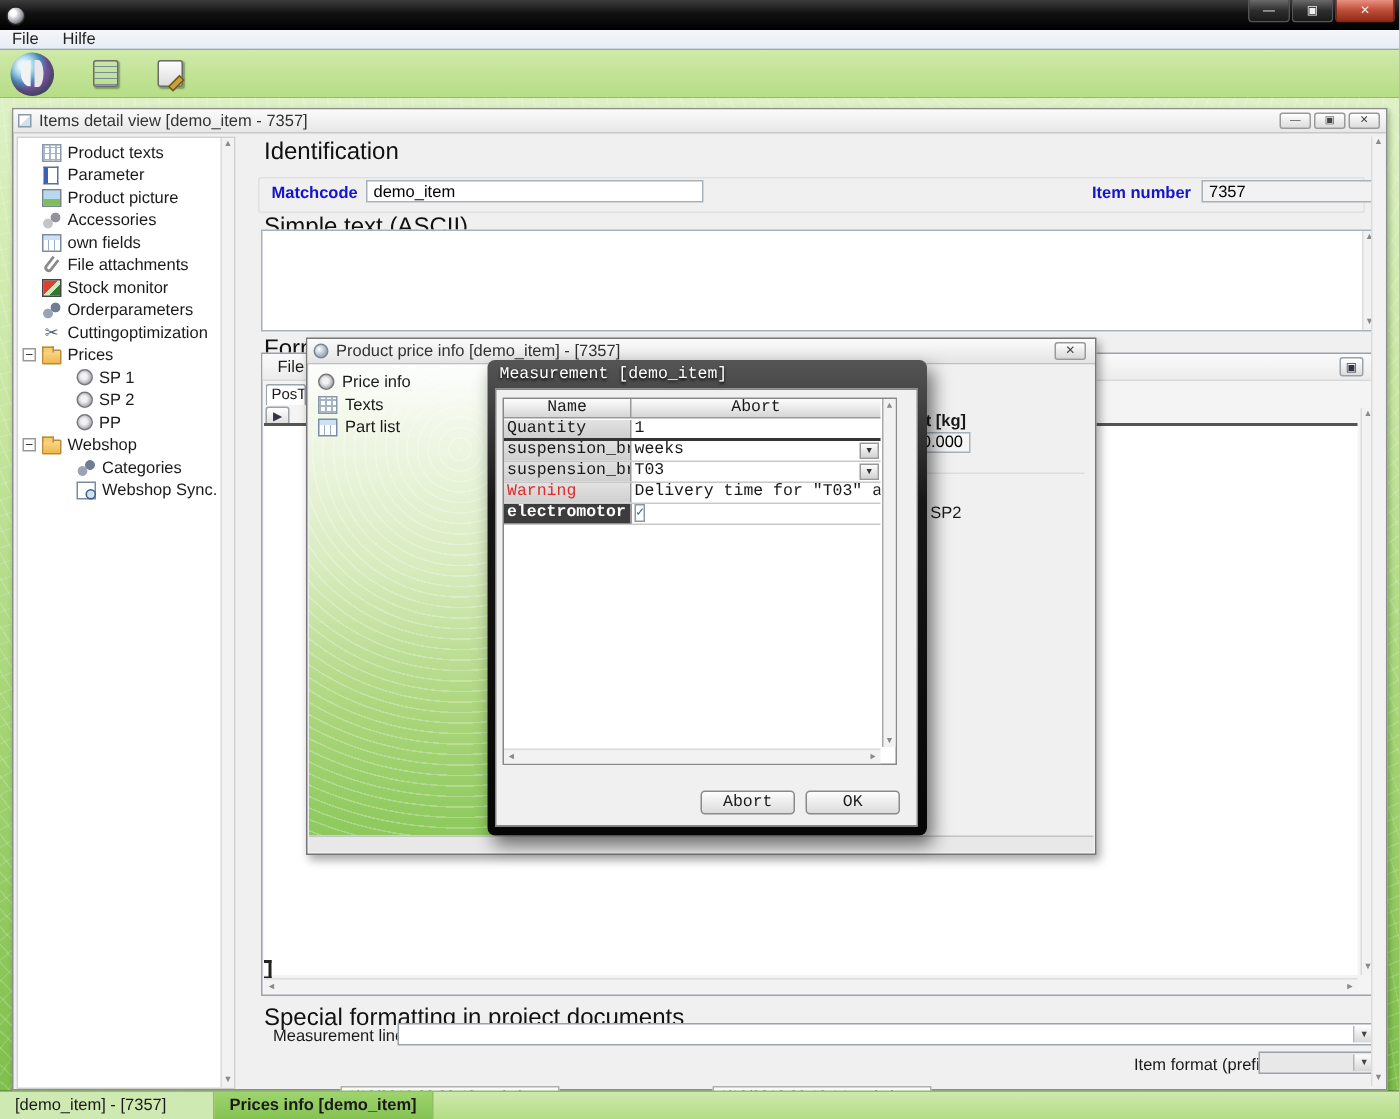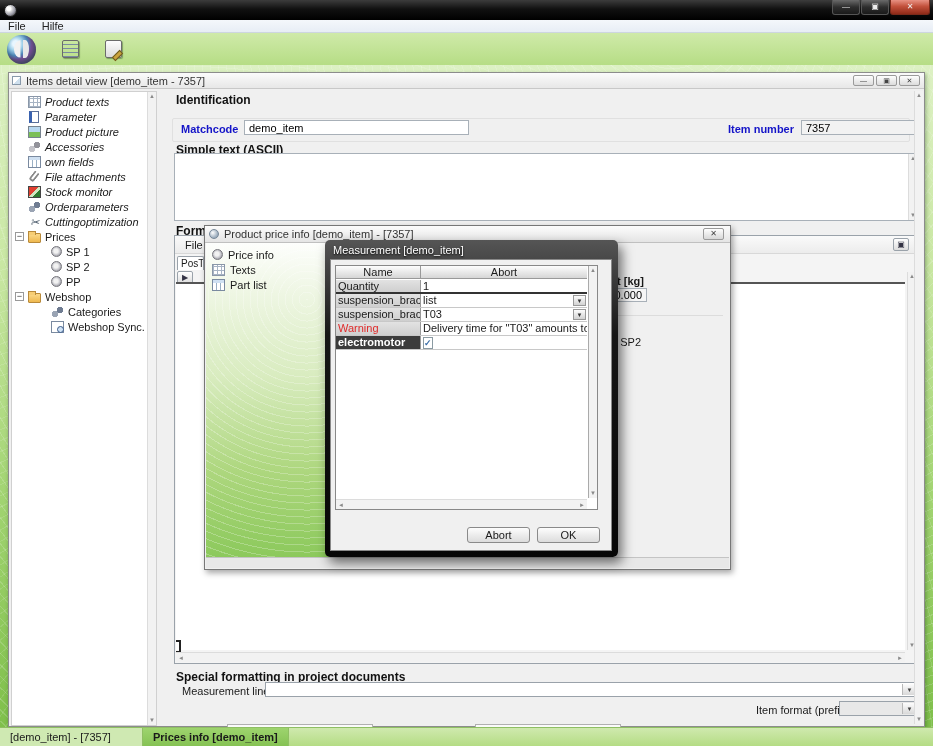--- a/index.html
+++ b/index.html
@@ -56,21 +56,21 @@
     background:linear-gradient(135deg,#fff 50%,#cfe0ee 50%); }
   .dwin-head .dtitle { font-size:11px; color:#333; }
   .dwin-btns { position:absolute; right:4px; top:2px; display:flex; gap:2px; }
   .dbtn { width:21px; height:11px; border:1px solid #9a9a9a; border-radius:2px;
     background:linear-gradient(180deg,#fefefe,#dcdcdc); font-size:7px; line-height:9px; text-align:center; color:#444; }
 
   
   .tree { position:absolute; left:2px; top:18px; width:146px; height:635px; background:#fff; border:1px solid #d0d0d0; }
   .tree-items { position:absolute; left:0; top:2px; right:9px; }
   .trow { display:flex; align-items:center; gap:4px; height:15px; white-space:nowrap; overflow:hidden; font-size:11px; }
-  .trow.lvl0 { padding-left:16px;font-style:italic; } .trow.haskid { padding-left:3px; } .trow.lvl1 { padding-left:39px; }
+  .trow.lvl0 { padding-left:16px; } .trow.haskid { padding-left:3px; } .trow.lvl1 { padding-left:39px; }
   .expander { width:9px; height:9px; border:1px solid #999; background:#fff; font-size:9px; line-height:7px; text-align:center; color:#333; flex:0 0 9px; }
   .expander::before { content:"−"; }
   .ti { width:13px; height:12px; flex:0 0 13px; position:relative; font-size:11px; line-height:12px; text-align:center; }
   .ic-grid { background:#fff; border:1px solid #8a97a8;
     background-image:repeating-linear-gradient(0deg,#a7b4c4 0 1px,transparent 1px 4px),repeating-linear-gradient(90deg,#a7b4c4 0 1px,transparent 1px 4px); }
   .ic-doc { width:10px; flex-basis:10px; margin:0 2px 0 1px; background:#fff; border:1px solid #5a6f9a; border-left:3px solid #3a62b0; }
   .ic-pic { border:1px solid #77838f; background:linear-gradient(180deg,#b8d8f0 0 55%,#7cbf58 55% 100%); }
   .ic-rings { background:radial-gradient(circle at 4px 8px,#c4c4ca 0 3px,transparent 3.5px),radial-gradient(circle at 9px 4px,#92929a 0 3px,transparent 3.5px); }
   .ic-table { background:#fff; border:1px solid #7a8aa0;
     background-image:linear-gradient(#cfe0f2 0 3px,transparent 3px),repeating-linear-gradient(90deg,transparent 0 3px,#9ab0c4 3px 4px); }
@@ -87,21 +87,21 @@
   
   .vsb { position:absolute; width:9px; background:#f2f2f2; border-left:1px solid #dcdcdc; }
   .vsb .up,.vsb .dn { position:absolute; left:0; width:100%; height:9px; font-size:6px; text-align:center; line-height:9px; color:#8a8a8a; }
   .vsb .up { top:0; } .vsb .dn { bottom:0; }
   .hsb { position:absolute; height:10px; background:#f2f2f2; border-top:1px solid #dcdcdc; }
   .hsb .lf,.hsb .rt { position:absolute; top:0; width:10px; height:100%; font-size:6px; text-align:center; line-height:10px; color:#8a8a8a; }
   .hsb .lf { left:0; } .hsb .rt { right:0; }
 
   
   .content { position:absolute; left:150px; top:18px; width:757px; height:635px; background:#f0f0f0; }
-  .h1 { font-weight:bold; font-size:12px; color:#111; }
+  .h1 { font-weight:normal; font-size:16px; color:#111; }
   .bluelab { color:#1414c8; font-weight:bold; font-size:11px; }
   .fld { position:absolute; border:1px solid #a8b0b8; background:#fff; font-size:11px; padding:1px 4px;
     font-family:"Liberation Sans", sans-serif; }
   .ident-box { position:absolute; left:13px; top:27px; width:738px; height:24px; border:1px solid #e0e0e0; border-radius:2px; }
   .area { position:absolute; background:#fff; border:1px solid #a8b0b8; }
   .rtf { position:absolute; left:15px; top:144px; width:744px; height:429px; border:1px solid #9aa2aa; background:#f4f4f4; }
   .rtf .filerow { position:absolute; left:0; top:0; width:100%; height:18px; border-bottom:1px solid #d8d8d8;
     display:flex; align-items:center; background:linear-gradient(180deg,#fafafa,#ececec); }
   .rtf .tabrow { position:absolute; left:0; top:18px; width:100%; height:16px; }
   .rtf .tab { position:absolute; left:2px; top:2px; width:27px; height:14px; background:#fff; border:1px solid #9aa2aa; border-bottom:none;
@@ -132,21 +132,21 @@
     background:repeating-radial-gradient(circle at 80% 18%, rgba(255,255,255,.25) 0 1px, transparent 1px 7px); }
   .prow { display:flex; align-items:center; gap:5px; height:15px; padding-left:6px; position:relative; font-size:11px; }
   .pmain { position:absolute; left:127px; top:17px; right:1px; bottom:12px; background:#f0f0f0; border-left:1px solid #c8c8c8; }
   .pstatus { position:absolute; left:1px; bottom:1px; right:1px; height:11px; background:#e8e8e8; border-top:1px solid #c4c4c4; }
   .pdrop { position:absolute; left:166px; bottom:1px; width:15px; height:11px; border:1px solid #aaa;
     background:linear-gradient(180deg,#fbfbfb,#ddd); font-size:6px; text-align:center; line-height:10px; color:#444; }
   .cb { width:10px; height:10px; border:1px solid #8a9aa2; background:#fff; display:inline-block; }
 
   
   .mdlg { position:absolute; left:325px; top:240px; width:293px; height:317px; border-radius:5px;
-    background:linear-gradient(180deg,#555 0%,#161616 30%,#060606 100%); box-shadow:4px 6px 12px rgba(0,0,0,.55); }
+    background:linear-gradient(180deg,#555 0%,#161616 30%,#060606 100%); box-shadow:4px 6px 12px rgba(0,0,0,.55);font-family:Liberation Mono, monospace; }
   .mdlg-title { position:absolute; left:8px; top:4px; color:#fff; font-size:11px; text-shadow:0 1px 2px #000; }
   .mpanel { position:absolute; left:5px; right:6px; top:19px; bottom:6px; background:#f0f0f0; border:1px solid #888; }
   .mtable { position:absolute; left:4px; top:5px; width:263px; height:245px; background:#fff; border:1px solid #888; }
   .mhead { position:absolute; left:0; top:0; right:10px; height:13px; display:flex;
     background:linear-gradient(180deg,#fdfdfd,#d6d6d6); border-bottom:1px solid #999; font-size:11px; }
   .mhead .c1 { width:85px; border-right:1px solid #999; text-align:center; }
   .mhead .c2 { flex:1; text-align:center; }
   .mrows { position:absolute; left:0; top:14px; right:10px; }
   .mrow { display:flex; height:14px; border-bottom:1px solid #c8c8c8; font-size:11px; }
   .mrow .nm { width:85px; background:linear-gradient(180deg,#e2e2e2,#cfcfcf); border-right:1px solid #999;
@@ -383,21 +383,21 @@
           <div class="c1">Name</div>
           <div class="c2">Abort</div>
         </div>
         <div class="mrows">
           <div class="mrow thick">
             <div class="nm">Quantity</div>
             <div class="vl">1</div>
           </div>
           <div class="mrow">
             <div class="nm">suspension_bracket_a</div>
-            <div class="vl"><span>list</span>
+            <div class="vl"><span>weeks</span>
               <span class="drop">▼</span></div>
           </div>
           <div class="mrow">
             <div class="nm">suspension_bracket_t</div>
             <div class="vl"><span>T03</span>
               <span class="drop">▼</span></div>
           </div>
           <div class="mrow warn">
             <div class="nm">Warning</div>
             <div class="vl">Delivery time for "T03" amounts to 5 weeks</div>

